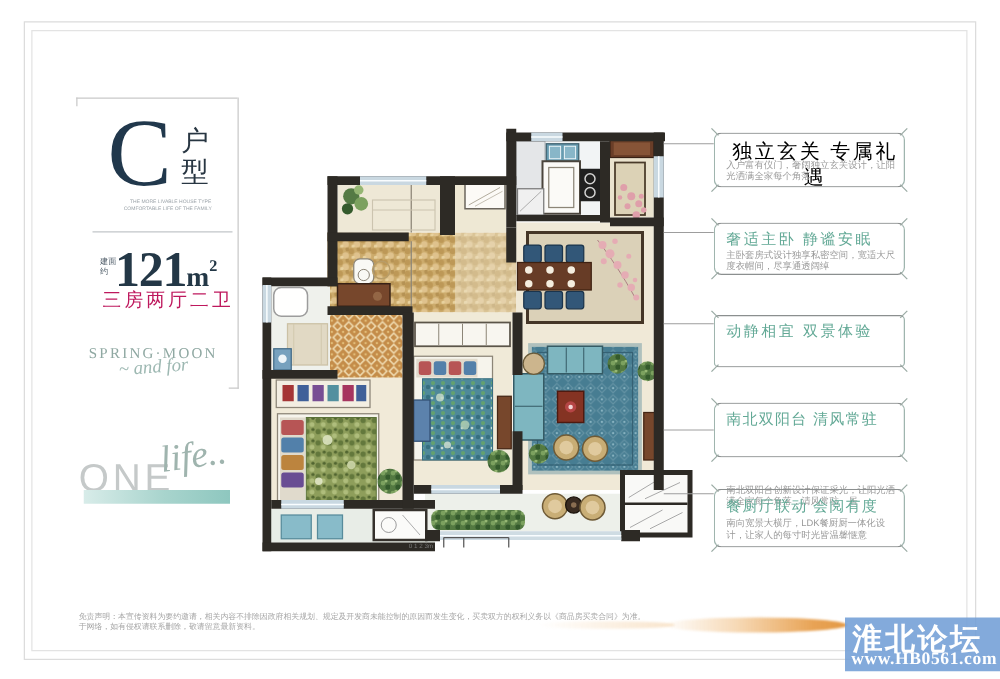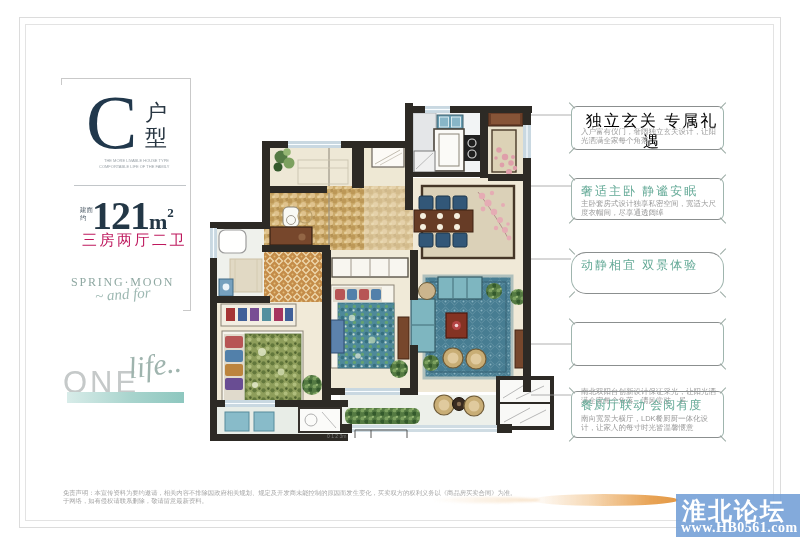--- a/index.html
+++ b/index.html
@@ -455,35 +455,36 @@
 <div class="abs" style="left:571px;top:178px;width:151px;height:40px;border:1px solid #9fb5ae;border-radius:6px;border-top-color:#8b8f8f;border-bottom-color:#8b8f8f;">
     <i class="ctick" style="left:-4px;top:-2px;transform:rotate(45deg);"></i>
     <i class="ctick" style="right:-4px;top:-2px;transform:rotate(-45deg);"></i>
     <i class="ctick" style="left:-4px;bottom:-2px;transform:rotate(-45deg);"></i>
     <i class="ctick" style="right:-4px;bottom:-2px;transform:rotate(45deg);"></i>
 
   <div class="abs" style="left:9px;top:4px;font-size:12px;color:#63a996;letter-spacing:2px;">奢适主卧 静谧安眠</div>
   <div class="abs" style="left:9px;top:20px;width:136px;font-size:7.5px;line-height:9px;color:#9a9a9a;">主卧套房式设计独享私密空间，宽适大尺度衣帽间，尽享通透阔绰</div>
 </div>
 
-<div class="abs" style="left:571px;top:252px;width:151px;height:40px;border:1px solid #9fb5ae;border-radius:15px;border-top-color:#8b8f8f;border-bottom-color:#8b8f8f;">
+<div class="abs" style="left:571px;top:252px;width:151px;height:40px;border:1px solid #9fb5ae;border-radius:4px;border-top-color:#8b8f8f;border-bottom-color:#8b8f8f;">
     <i class="ctick" style="left:-4px;top:-2px;transform:rotate(45deg);"></i>
     <i class="ctick" style="right:-4px;top:-2px;transform:rotate(-45deg);"></i>
     <i class="ctick" style="left:-4px;bottom:-2px;transform:rotate(-45deg);"></i>
     <i class="ctick" style="right:-4px;bottom:-2px;transform:rotate(45deg);"></i>
 
   <div class="abs" style="left:9px;top:4px;font-size:12px;color:#63a996;letter-spacing:2px;">动静相宜 双景体验</div>
 </div>
 
 <div class="abs" style="left:571px;top:322px;width:151px;height:42px;border:1px solid #9fb5ae;border-radius:6px;border-top-color:#8b8f8f;border-bottom-color:#8b8f8f;">
     <i class="ctick" style="left:-4px;top:-2px;transform:rotate(45deg);"></i>
     <i class="ctick" style="right:-4px;top:-2px;transform:rotate(-45deg);"></i>
     <i class="ctick" style="left:-4px;bottom:-2px;transform:rotate(-45deg);"></i>
     <i class="ctick" style="right:-4px;bottom:-2px;transform:rotate(45deg);"></i>
 
+  <div class="abs" style="left:9px;top:4px;font-size:12px;color:#63a996;letter-spacing:1px;">南北双阳台 清风常驻</div>
   <div class="abs" style="left:9px;top:20px;width:136px;font-size:7.5px;line-height:9px;color:#9a9a9a;margin-top:44px;">南北双阳台创新设计保证采光，让阳光洒满全家每个角落，清风常驻　居</div>
 </div>
 
 <div class="abs" style="left:571px;top:391px;width:151px;height:45px;border:1px solid #9fb5ae;border-radius:6px;border-top-color:#8b8f8f;border-bottom-color:#8b8f8f;">
     <i class="ctick" style="left:-4px;top:-2px;transform:rotate(45deg);"></i>
     <i class="ctick" style="right:-4px;top:-2px;transform:rotate(-45deg);"></i>
     <i class="ctick" style="left:-4px;bottom:-2px;transform:rotate(-45deg);"></i>
     <i class="ctick" style="right:-4px;bottom:-2px;transform:rotate(45deg);"></i>
 
   <div class="abs" style="left:9px;top:22px;width:136px;font-size:7.5px;line-height:9px;color:#9a9a9a;">南向宽景大横厅，LDK餐厨厨一体化设计，让家人的每寸时光皆温馨惬意</div>

